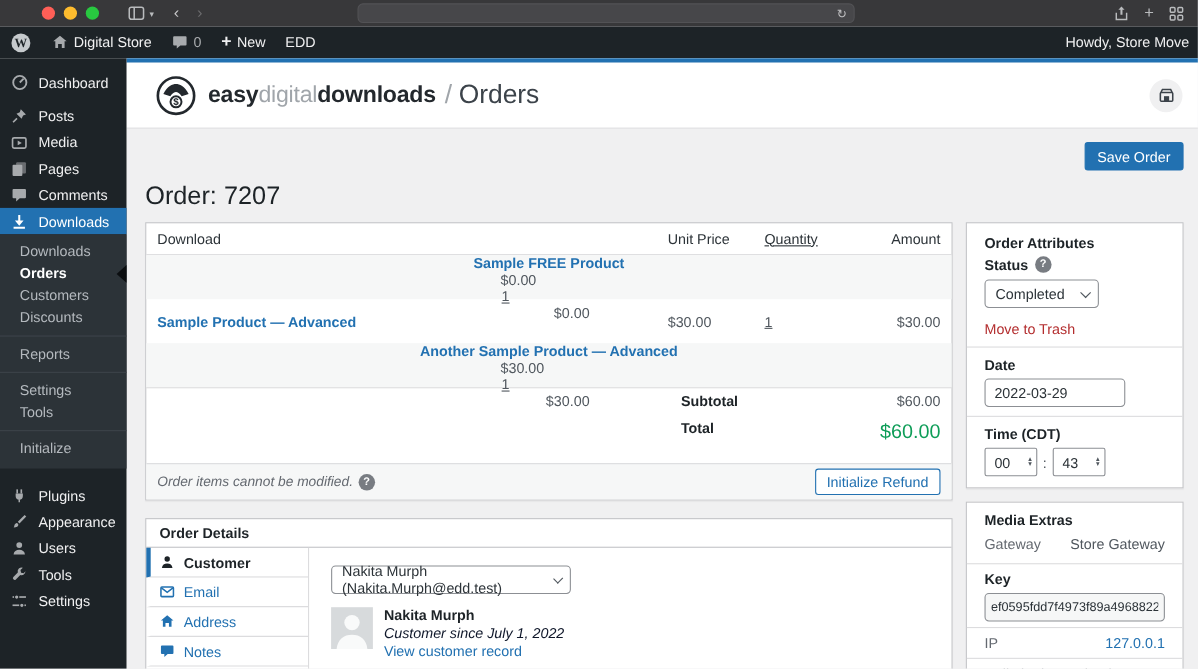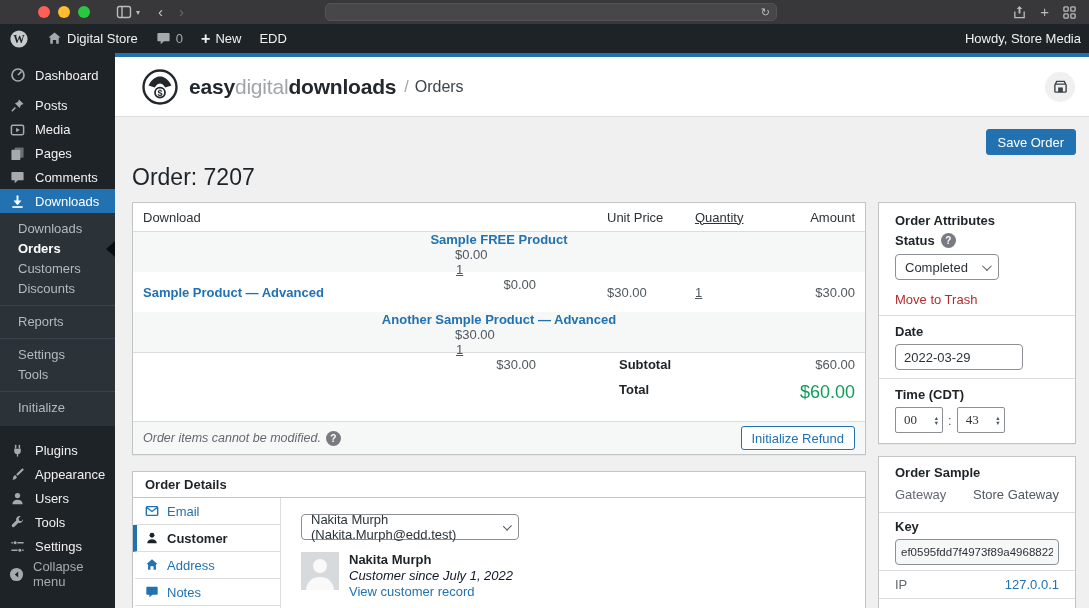--- a/index.html
+++ b/index.html
@@ -47,21 +47,21 @@
   .lower { margin-top:12px; }
   .collapse-item { margin-top:4px; color:#a7aaad; }
   .collapse-item .mi { color:#a7aaad; }
 
   
   .content { flex:1; min-width:0; display:flex; flex-direction:column; border-top:4px solid #2271b1; background:#f0f0f1; }
   .edd-header { height:60px; background:#fff; border-bottom:1px solid #dcdcde; display:flex; align-items:center; padding:0 14px 0 26px; flex-shrink:0; }
   .brand { margin-left:10px; font-size:21px; color:#23282d; letter-spacing:-0.2px; white-space:nowrap; }
   .brand .b { font-weight:bold; }
   .brand .lt { color:#a0a5aa; }
-  .crumb { font-size:16px; color:#3c434a; margin-left:8px; white-space:nowrap; }
+  .crumb { font-size:24px; color:#3c434a; margin-left:8px; white-space:nowrap; }
   .crumb .sep { color:#a0a5aa; margin-right:6px; }
   .store-btn { margin-left:auto; width:30px; height:30px; border-radius:50%; background:#f0f0f1; color:#3c434a; display:flex; align-items:center; justify-content:center; border:none; }
 
   .content-scroll { flex:1; padding:12px 13px 0 17px; overflow:hidden; }
   .save-row { display:flex; justify-content:flex-end; }
   .btn-primary { background:#2271b1; color:#fff; border:1px solid #2271b1; border-radius:3px; font-size:13px; padding:4px 11px; height:26px; font-family:inherit; cursor:pointer; }
   .page-title { font-size:23px; font-weight:400; color:#1d2327; margin:9px 0 11px; }
 
   .columns { display:flex; gap:12px; align-items:flex-start; }
   .col-left { flex:1; min-width:0; }
@@ -110,21 +110,21 @@
   
   .panel-header { padding:8px 16px 4px; height:30px; display:flex; align-items:center; font-weight:bold; color:#1d2327; }
   .divider { border-top:1px solid #dcdcde; }
   .sec { padding:0 16px; }
   .lbl-row { display:flex; align-items:center; gap:6px; font-weight:bold; color:#1d2327; }
   .select.small { width:104px; margin-top:6px; }
   .trash { display:inline-block; color:#b32d2e; margin:12px 0 8px; text-decoration:none; cursor:pointer; }
   .sec-pad { padding:8px 16px 8px; }
   .text-input { display:block; margin-top:5px; height:26px; border:1px solid #8c8f94; border-radius:4px; background:#fff; color:#2c3338; font-size:13px; font-family:inherit; padding:0 8px; width:128px; }
   .time-row { display:flex; align-items:center; margin-top:5px; padding-bottom:2px; }
-  .spin { display:flex; align-items:center; width:48px; height:26px; border:1px solid #8c8f94; border-radius:2px; background:#fff; padding:0 4px 0 8px;font-family:Liberation Serif, serif; }
+  .spin { display:flex; align-items:center; width:48px; height:26px; border:1px solid #8c8f94; border-radius:2px; background:#fff; padding:0 4px 0 8px; }
   .spin input { width:20px; border:none; outline:none; font-size:13px; font-family:inherit; color:#2c3338; padding:0; background:transparent; }
   .arrows { margin-left:auto; display:flex; flex-direction:column; font-size:6.5px; line-height:5.5px; color:#50575e; cursor:pointer; }
   .colon { margin:0 5px; color:#50575e; }
 
   .extras-card { margin-top:12px; }
   .kv-row { display:flex; justify-content:space-between; align-items:center; padding:4px 16px 8px; }
   .kv-label { color:#646970; }
   .kv-value { color:#50575e; }
   .kv-value.blue { color:#2271b1; cursor:pointer; }
   .key-sec { padding:6px 16px 5px; }
@@ -195,21 +195,21 @@
         </svg>
       <span class="ab-count">0</span>
     </span>
     <span class="ab-item">
       <span style="font-size:16px; font-weight:bold;">+</span>
       <span>New</span>
     </span>
     <span class="ab-item">
       <span>EDD</span>
     </span>
-    <span class="ab-right">Howdy, Store Media</span>
+    <span class="ab-right">Howdy, Store Move</span>
   </div>
 
   <div class="body-row">
 
     <aside class="sidebar">
       <div class="menu-item">
         <span class="mi">
             <svg width="16" height="16" viewBox="0 0 16 16">
               <circle cx="8" cy="8" r="6" fill="none" stroke="currentColor" stroke-width="1.7"></circle>
               <path d="M8 8L11.5 4.5" stroke="currentColor" stroke-width="1.7"></path>
@@ -319,29 +319,20 @@
         <div class="menu-item">
           <span class="mi">
               <svg width="15" height="15" viewBox="0 0 16 16" fill="currentColor">
                 <rect x="1.5" y="3.2" width="13" height="1.6"></rect>
                 <circle cx="5.5" cy="4" r="2.1" stroke="#1d2327" stroke-width="1"></circle>
                 <rect x="1.5" y="11.2" width="13" height="1.6"></rect>
                 <circle cx="10.5" cy="12" r="2.1" stroke="#1d2327" stroke-width="1"></circle>
               </svg>
             </span>
           <span>Settings</span>
-        </div>
-        <div class="menu-item collapse-item">
-          <span class="mi">
-              <svg width="15" height="15" viewBox="0 0 16 16" fill="currentColor">
-                <circle cx="8" cy="8" r="7"></circle>
-                <path d="M9.8 4.8L6.2 8l3.6 3.2z" fill="#1d2327"></path>
-              </svg>
-            </span>
-          <span>Collapse menu</span>
         </div>
       </div>
     </aside>
 
     <main class="content">
       <div class="edd-header">
         <svg width="38" height="38" viewBox="0 0 38 38">
             <circle cx="19" cy="19" r="16.5" fill="#fff" stroke="#23282d" stroke-width="2.4"></circle>
             <path d="M7.5 17.5C11.2 10 15.8 8.4 19 8.4s7.8 1.6 11.5 9.1l-6.3 2.1c-1.9-3.2-3.8-4-5.2-4s-3.3.8-5.2 4z" fill="#23282d"></path>
             <circle cx="19" cy="24.6" r="5" fill="#fff" stroke="#23282d" stroke-width="1.8"></circle>
@@ -408,33 +399,33 @@
                 <span class="note">Order items cannot be modified.</span>
                 <span class="help">?</span>
                 <button class="btn-secondary">Initialize Refund</button>
               </div>
             </div>
 
             <div class="card details-card">
               <div class="dc-header">Order Details</div>
               <div class="dc-body">
                 <div class="tabs">
+                  <div class="tab active">
+                    <svg width="14" height="14" viewBox="0 0 16 16" fill="currentColor">
+                        <circle cx="8" cy="4.8" r="2.8"></circle>
+                        <path d="M2.5 14c.3-3.2 2.5-4.6 5.5-4.6s5.2 1.4 5.5 4.6z"></path>
+                      </svg>
+                    <span>Customer</span>
+                  </div>
                   <div class="tab">
                     <svg width="14" height="14" viewBox="0 0 16 16">
                         <rect x="1.5" y="3" width="13" height="10" rx="1" fill="none" stroke="currentColor" stroke-width="1.6"></rect>
                         <path d="M2 4l6 4.5L14 4" fill="none" stroke="currentColor" stroke-width="1.6"></path>
                       </svg>
                     <span>Email</span>
-                  </div>
-                  <div class="tab active">
-                    <svg width="14" height="14" viewBox="0 0 16 16" fill="currentColor">
-                        <circle cx="8" cy="4.8" r="2.8"></circle>
-                        <path d="M2.5 14c.3-3.2 2.5-4.6 5.5-4.6s5.2 1.4 5.5 4.6z"></path>
-                      </svg>
-                    <span>Customer</span>
                   </div>
                   <div class="tab">
                     <svg width="14" height="14" viewBox="0 0 16 16" fill="currentColor">
                         <path d="M8 1.5L14.5 7h-2v6.5H9.8V9.5H6.2v4H3.5V7h-2z"></path>
                       </svg>
                     <span>Address</span>
                   </div>
                   <div class="tab">
                     <svg width="14" height="14" viewBox="0 0 16 16" fill="currentColor">
                         <path d="M2.5 2h11a1 1 0 0 1 1 1v7a1 1 0 0 1-1 1H8.5l-3.5 3v-3H2.5a1 1 0 0 1-1-1V3a1 1 0 0 1 1-1z"></path>
@@ -505,21 +496,21 @@
                     <span class="arrows">
                         <span>▴</span>
                         <span>▾</span>
                       </span>
                   </div>
                 </div>
               </div>
             </div>
 
             <div class="card extras-card">
-              <div class="panel-header" style="height:26px; padding-top:8px;">Order Sample</div>
+              <div class="panel-header" style="height:26px; padding-top:8px;">Media Extras</div>
               <div class="kv-row gw-row">
                 <span class="kv-label">Gateway</span>
                 <span class="kv-value">Store Gateway</span>
               </div>
               <div class="divider"></div>
               <div class="key-sec">
                 <div class="field-label">Key</div>
                 <input class="key-input" type="text" readonly="" value="ef0595fdd7f4973f89a49688221b84" style="">
               </div>
               <div class="divider"></div>

